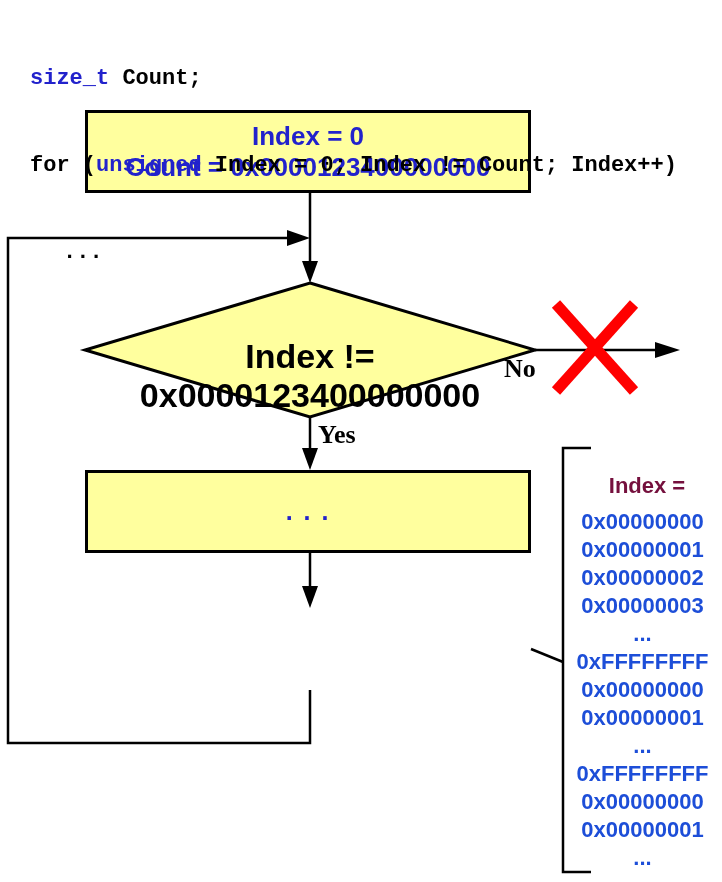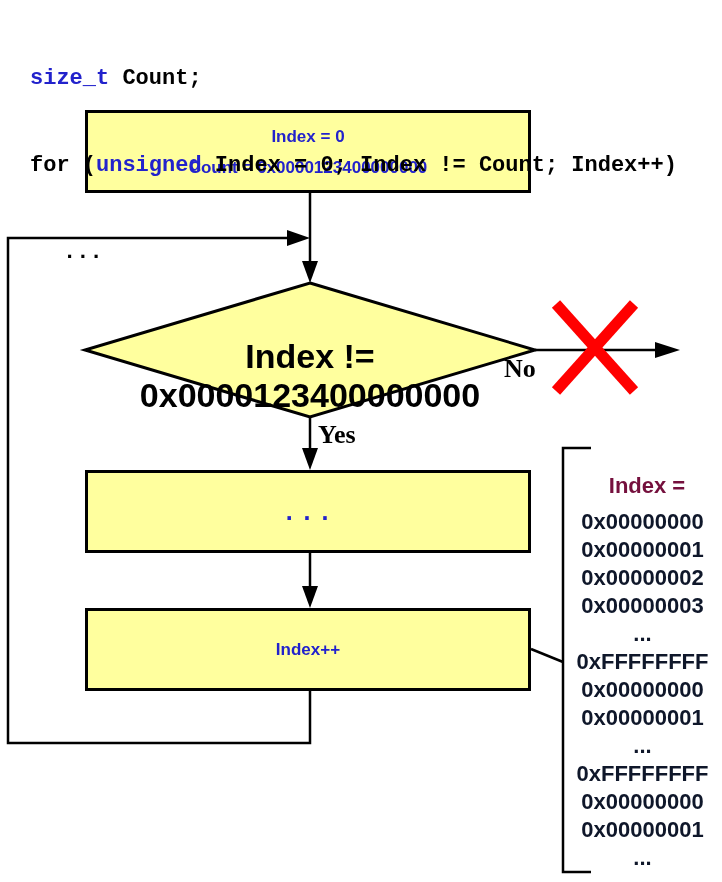--- a/index.html
+++ b/index.html
@@ -14,21 +14,21 @@
     font-family:"Liberation Mono",monospace;font-weight:bold;font-size:22px;
     line-height:29px;color:#000000;white-space:pre;
   }
   .code .kw{color:#2222cc;margin-top:48px;}
   .code .line3{padding-left:33px;}
   
   .flow-box{
     position:absolute;left:85px;width:446px;height:83px;box-sizing:border-box;
     background:#ffff9e;border:3px solid #000000;z-index:1;
     display:flex;flex-direction:column;align-items:center;justify-content:center;
-    color:#2222cc;font-weight:bold;font-size:17px;line-height:31px;text-align:center;
+    color:#2222cc;font-weight:bold;font-size:26px;line-height:31px;text-align:center;
   }
   .box-init{top:110px;}
   .box-body{top:470px;font-size:25px;letter-spacing:2px;}
   .box-incr{top:608px;}
   .diamond-label{
     position:absolute;left:85px;top:337px;width:450px;z-index:2;text-align:center;
     color:#000000;font-weight:bold;font-size:34px;
   }
   .branch-label{
     position:absolute;z-index:2;color:#000000;
@@ -36,21 +36,21 @@
   }
   .label-no{left:504px;top:354px;width:64px;}
   .label-yes{left:318px;top:420px;width:66px;}
   
   .seq-title{
     position:absolute;left:597px;top:452px;width:100px;z-index:2;text-align:center;
     color:#75103d;font-weight:bold;font-size:22px;margin-top:21px;
   }
   .seq-list{
     position:absolute;left:565px;top:508px;width:155px;z-index:2;text-align:center;
-    color:#0f172a;font-weight:bold;font-size:22px;line-height:28px;
+    color:#1d4ed8;font-weight:bold;font-size:22px;line-height:28px;
   }
 </style>
 </head>
 <body>
 
 <div class="stage">
 
   <svg class="overlay" width="722" height="882" viewBox="0 0 722 882">
 
     <g>
@@ -103,23 +103,20 @@
 
   <div class="diamond-label">Index != 0x0000123400000000</div>
 
   <div class="branch-label label-no">No</div>
   <div class="branch-label label-yes">Yes</div>
 
   <div class="flow-box box-body">
     <div>. . .</div>
   </div>
 
-  <div class="flow-box box-incr">
-    <div>Index++</div>
-  </div>
 
   <div class="seq-title">Index =</div>
   <div class="seq-list">
     <div>0x00000000</div>
     <div>0x00000001</div>
     <div>0x00000002</div>
     <div>0x00000003</div>
     <div>...</div>
     <div>0xFFFFFFFF</div>
     <div>0x00000000</div>

